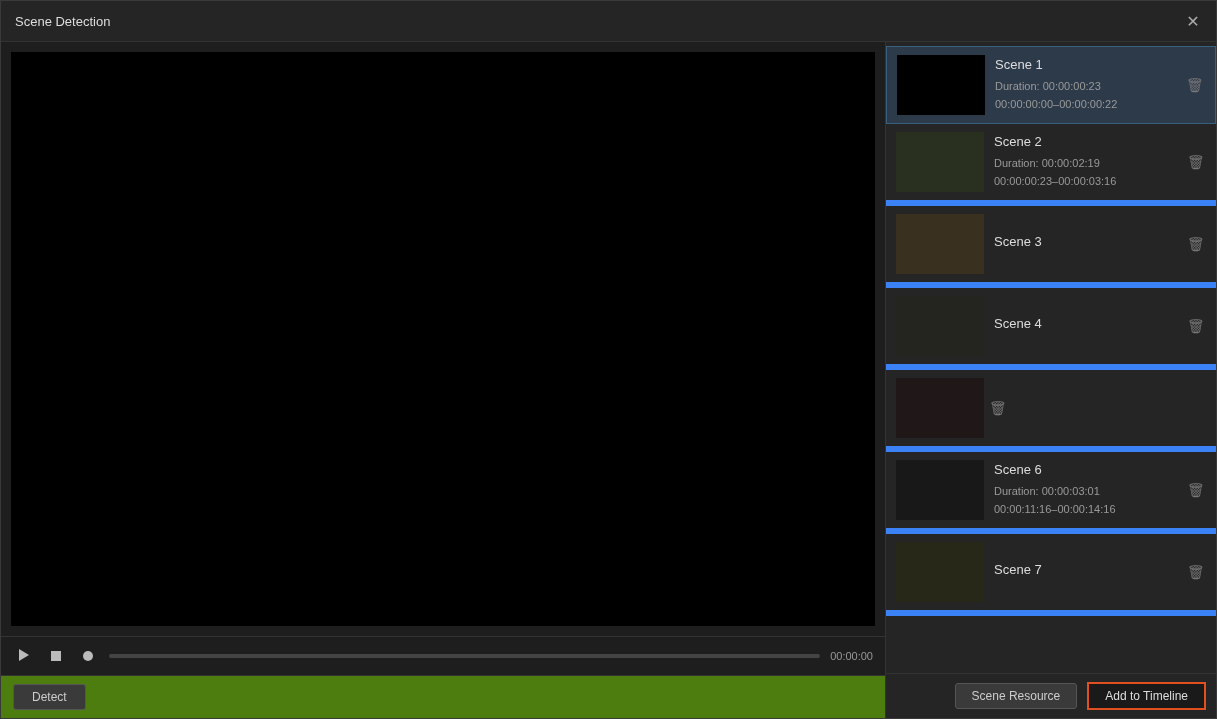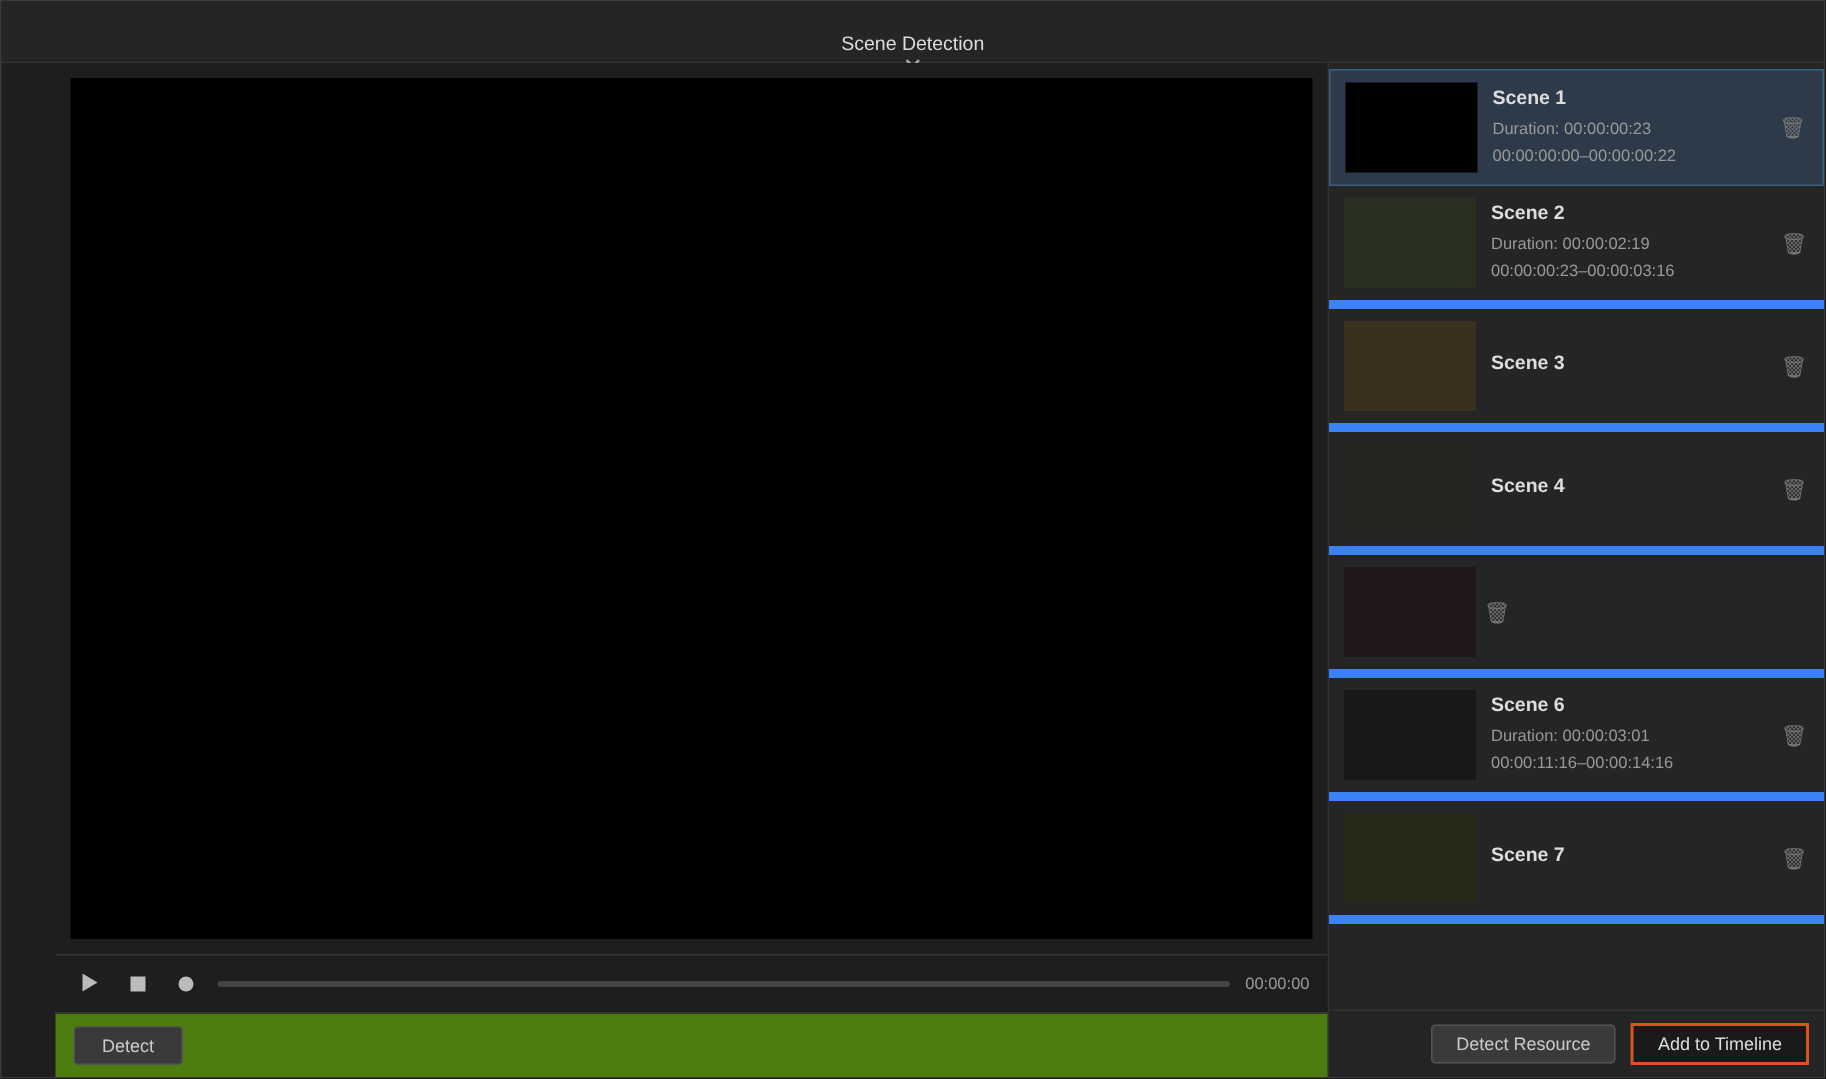--- a/index.html
+++ b/index.html
@@ -21,21 +21,20 @@
     }
     .title-bar {
       display: flex;
       align-items: center;
       justify-content: space-between;
       padding: 20px 14px;
       background: #252525;
       border-bottom: 1px solid #333;
       height: 36px;
       flex-shrink: 0;
-      flex-direction: column;
     }
     .title-bar-title {
       color: #ddd;
       font-size: 13px;
       font-weight: 500;
     }
     .close-btn {
       width: 18px;
       height: 18px;
       cursor: pointer;
@@ -49,21 +48,20 @@
       display: flex;
       flex: 1;
       overflow: hidden;
     }
     .left-panel {
       flex: 1;
       display: flex;
       flex-direction: column;
       background: #1e1e1e;
       border-right: 1px solid #333;
-      margin-left: 36px;
     }
     .video-area {
       flex: 1;
       background: #000;
       margin: 10px;
       display: flex;
       align-items: center;
       justify-content: center;
     }
     .controls-bar {
@@ -149,21 +147,21 @@
       flex-shrink: 0;
       overflow: hidden;
     }
     .scene-info {
       flex: 1;
       padding-left: 10px;
     }
     .scene-title {
       color: #ddd;
       font-size: 13px;
-      font-weight: 700;
+      font-weight: 400;
       margin-bottom: 6px;
     }
     .scene-duration {
       color: #999;
       font-size: 11px;
       line-height: 1.6;
     }
     .scene-delete {
       width: 20px;
       height: 20px;
@@ -339,18 +337,18 @@
         <div class="scene-title">Scene 7</div>
         <div class="scene-duration"></div>
       </div>
       <div class="scene-delete">
         <span class="trash-icon">🗑</span>
       </div>
     </div>
         </div>
 
       <div class="right-bottom-bar">
-        <button class="import-btn">Detect Resource</button>
+        <button class="import-btn">Scene Resource</button>
         <button class="add-timeline-btn">Add to Timeline</button>
       </div>
     </div>
   </div>
 </div>
 
 </body></html>

